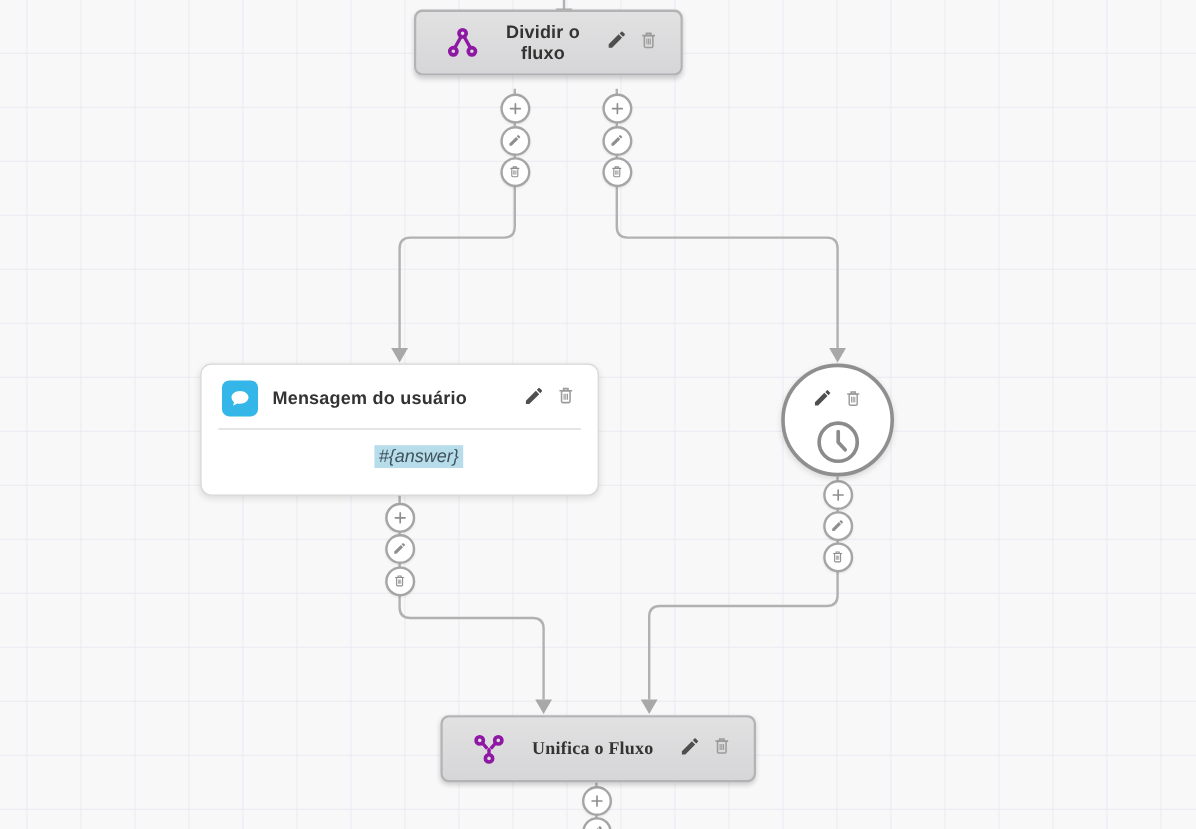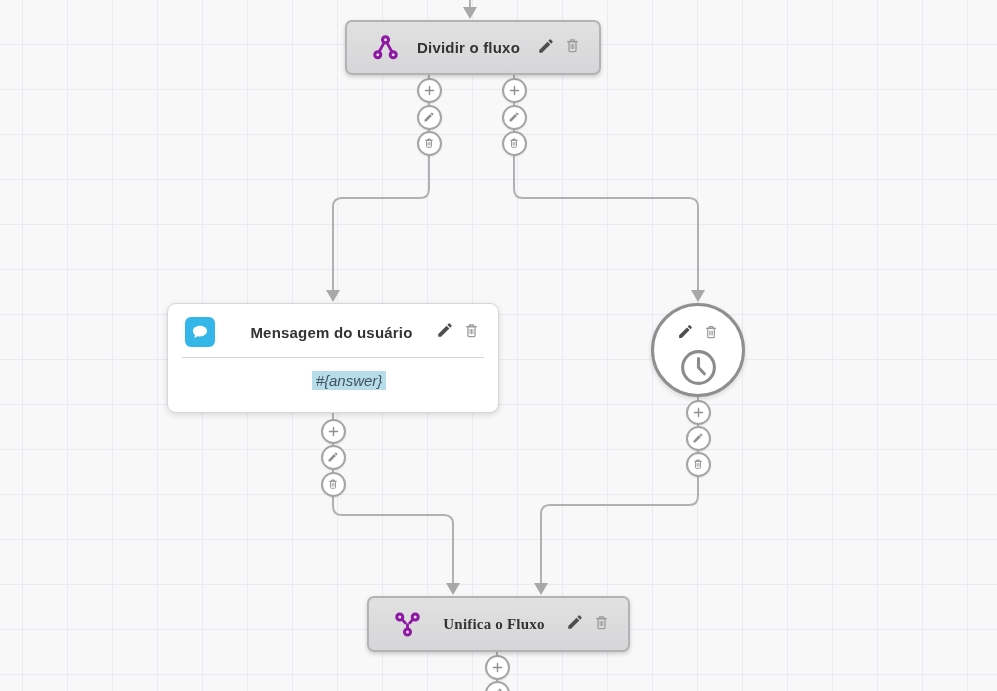--- a/index.html
+++ b/index.html
@@ -192,21 +192,21 @@
     <svg width="13" height="13" viewBox="0 0 24 24">
         <path d="M12 4.5v15M4.5 12h15" stroke="currentColor" stroke-width="2.6" stroke-linecap="round" fill="none"></path>
       </svg>
   </div>
   <div class="port-btn" style="left:497px;top:693px">
     <svg width="12" height="12" viewBox="0 0 24 24">
         <path fill="currentColor" d="M3 17.25V21h3.75L17.81 9.94l-3.75-3.75L3 17.25zM20.71 7.04a1 1 0 0 0 0-1.41l-2.34-2.34a1 1 0 0 0-1.41 0l-1.83 1.83 3.75 3.75 1.83-1.83z"></path>
       </svg>
   </div>
 
-  <div class="node-bar" style="left:345px;top:20px;width:256px;height:55px;">
+  <div class="node-bar" style="left:345px;top:8px;width:224px;height:55px;">
     <svg width="29" height="29" viewBox="0 0 24 24" fill="none" stroke="#8e17a3">
       <path d="M10.9 8L6.7 15.5M13.1 8l4.2 7.5" stroke-width="2.3"></path>
       <circle cx="12" cy="5.6" r="2.5" stroke-width="2.5"></circle>
       <circle cx="5.6" cy="18" r="2.5" stroke-width="2.5"></circle>
       <circle cx="18.4" cy="18" r="2.5" stroke-width="2.5"></circle>
     </svg>
     <span class="title">Dividir o fluxo</span>
     <span class="hdr-actions">
       <span class="icon-edit"><svg width="18" height="18" viewBox="0 0 24 24">
             <path fill="currentColor" d="M3 17.25V21h3.75L17.81 9.94l-3.75-3.75L3 17.25zM20.71 7.04a1 1 0 0 0 0-1.41l-2.34-2.34a1 1 0 0 0-1.41 0l-1.83 1.83 3.75 3.75 1.83-1.83z"></path>
@@ -220,21 +220,21 @@
     </span>
   </div>
 
   <div class="node-card">
     <div class="hdr">
       <span class="chat-badge">
         <svg width="20" height="20" viewBox="0 0 24 24">
             <path fill="#ffffff" d="M12 4.5c4.7 0 8.5 2.9 8.5 6.4 0 3.6-3.8 6.5-8.5 6.5-.9 0-1.8-.1-2.6-.3L5 19.3l1.1-3.4c-1.6-1.2-2.6-2.9-2.6-5 0-3.5 3.8-6.4 8.5-6.4z"></path>
           </svg>
       </span>
-      <span class="title" style="text-align:center;">Mensagem do usuário</span>
+      <span class="title" style="text-align:left;">Mensagem do usuário</span>
       <span class="hdr-actions">
         <span class="icon-edit"><svg width="18" height="18" viewBox="0 0 24 24">
               <path fill="currentColor" d="M3 17.25V21h3.75L17.81 9.94l-3.75-3.75L3 17.25zM20.71 7.04a1 1 0 0 0 0-1.41l-2.34-2.34a1 1 0 0 0-1.41 0l-1.83 1.83 3.75 3.75 1.83-1.83z"></path>
             </svg></span>
         <span class="icon-delete"><svg width="17" height="17" viewBox="0 0 24 24" fill="none" stroke="currentColor">
               <path d="M4.5 6.5h15" stroke-width="2"></path>
               <path d="M9.5 6V4h5v2" stroke-width="2"></path>
               <rect x="7" y="6.5" width="10" height="14" rx="1.5" stroke-width="1.8"></rect>
               <path d="M10 10v7M12 10v7M14 10v7" stroke-width="1.3"></path>
             </svg></span>

